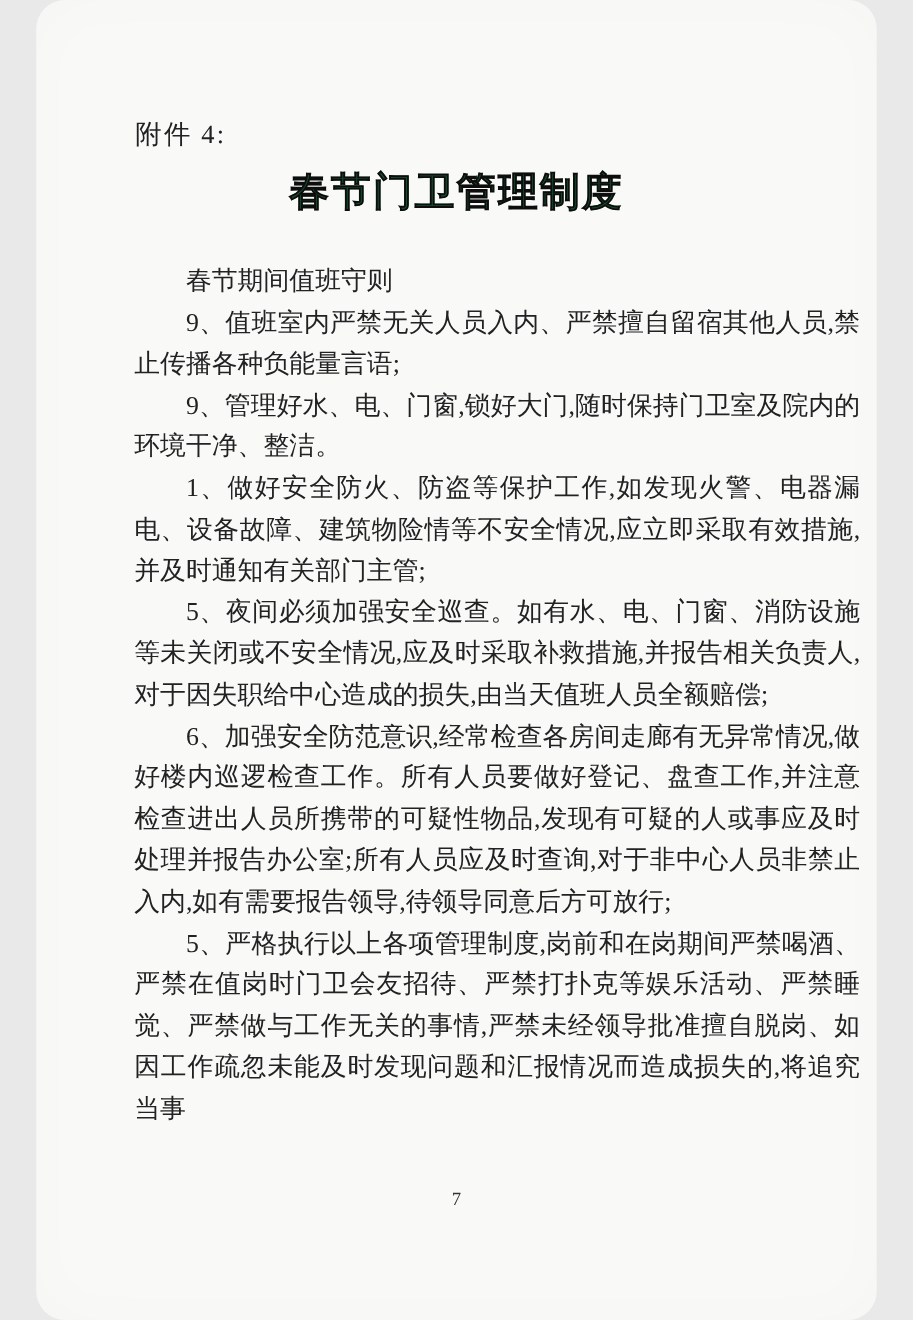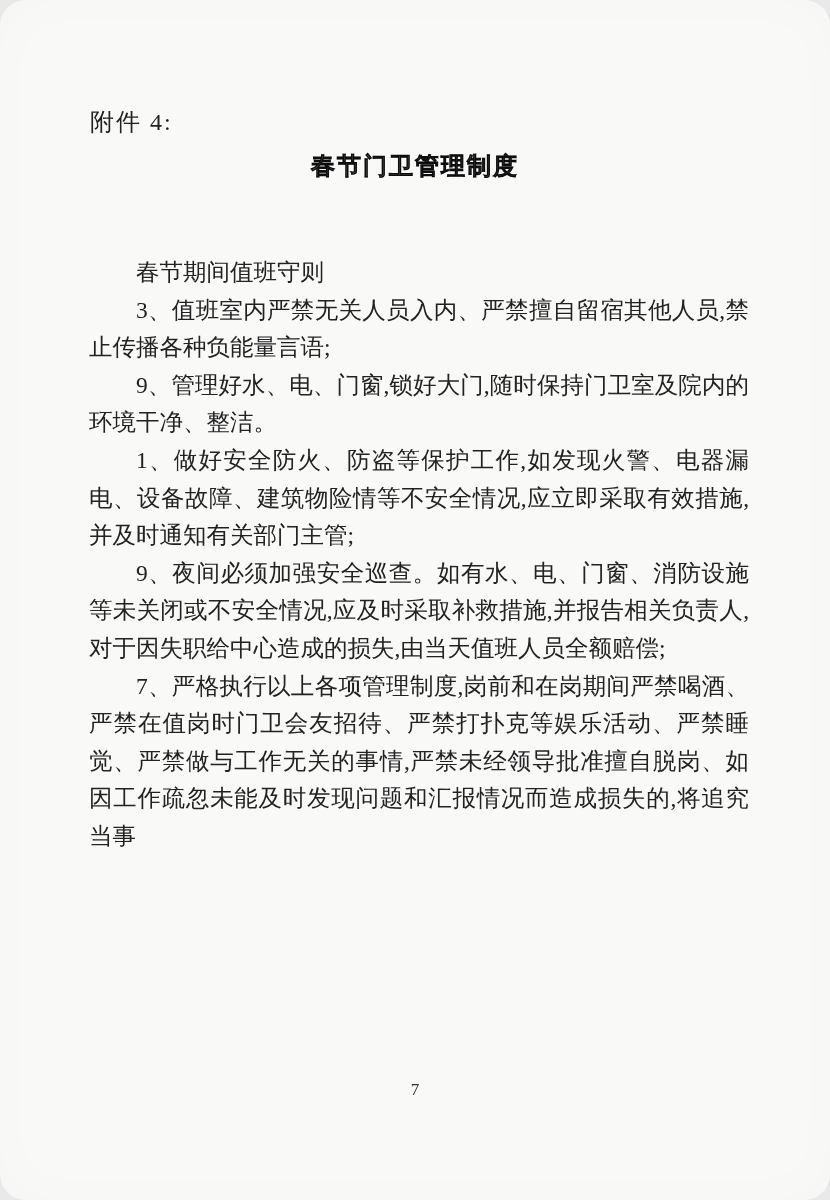--- a/index.html
+++ b/index.html
@@ -2,21 +2,21 @@
 <html><head>
 <meta charset="utf-8">
 <style>
   html, body {
     margin: 0;
     padding: 0;
     background: #e9e9e9;
   }
   .page {
     position: relative;
-    width: 830px;
+    width: 764px;
     height: 1200px;
     margin: 0 auto;
     background: #f9f9f8;
     box-shadow: inset 0 0 60px rgba(0,0,0,0.015);
     overflow: hidden;
     font-family: "Liberation Serif", "DejaVu Serif", serif;
     color: #1e1e1e;
     border-radius: 26px;
   }
   .attachment-label {
@@ -28,29 +28,29 @@
     color: #222;
   }
   .doc-title {
     position: absolute;
     left: 0;
     right: 0;
     top: 150px;
     text-align: center;
     font-family: "Liberation Sans", "DejaVu Sans", sans-serif;
     font-weight: 900;
-    font-size: 24px;
+    font-size: 36px;
     letter-spacing: 2px;
-    color: #737373;
+    color: #14532d;
     -webkit-text-stroke: 0.6px #0d0d0d;
   }
   .doc-body {
     position: absolute;
     left: 89px;
-    top: 254px;
+    top: 238px;
     width: 660px;
     font-size: 23.5px;
     line-height: 37.6px;
     text-align: justify;
     text-justify: inter-character;
     color: #222;
   }
   .doc-body p {
     margin: 0;
     padding: 0;
@@ -71,23 +71,24 @@
 
 <div class="page">
 
   <div class="attachment-label">附件 4:</div>
 
   <div class="doc-title">春节门卫管理制度</div>
 
   <div class="doc-body">
     <p>春节期间值班守则</p>
     <div>
-        <p>3、值班室内严禁无关人员入内、严禁擅自留宿其他人员,禁止传播各种负能量言语;</p>
+        <p>9、值班室内严禁无关人员入内、严禁擅自留宿其他人员,禁止传播各种负能量言语;</p>
         <p>9、管理好水、电、门窗,锁好大门,随时保持门卫室及院内的环境干净、整洁。</p>
         <p>1、做好安全防火、防盗等保护工作,如发现火警、电器漏电、设备故障、建筑物险情等不安全情况,应立即采取有效措施,并及时通知有关部门主管;</p>
-        <p>9、夜间必须加强安全巡查。如有水、电、门窗、消防设施等未关闭或不安全情况,应及时采取补救措施,并报告相关负责人,对于因失职给中心造成的损失,由当天值班人员全额赔偿;</p>
-        <p>7、严格执行以上各项管理制度,岗前和在岗期间严禁喝酒、严禁在值岗时门卫会友招待、严禁打扑克等娱乐活动、严禁睡觉、严禁做与工作无关的事情,严禁未经领导批准擅自脱岗、如因工作疏忽未能及时发现问题和汇报情况而造成损失的,将追究当事</p>
+        <p>5、夜间必须加强安全巡查。如有水、电、门窗、消防设施等未关闭或不安全情况,应及时采取补救措施,并报告相关负责人,对于因失职给中心造成的损失,由当天值班人员全额赔偿;</p>
+        <p>6、加强安全防范意识,经常检查各房间走廊有无异常情况,做好楼内巡逻检查工作。所有人员要做好登记、盘查工作,并注意检查进出人员所携带的可疑性物品,发现有可疑的人或事应及时处理并报告办公室;所有人员应及时查询,对于非中心人员非禁止入内,如有需要报告领导,待领导同意后方可放行;</p>
+        <p>5、严格执行以上各项管理制度,岗前和在岗期间严禁喝酒、严禁在值岗时门卫会友招待、严禁打扑克等娱乐活动、严禁睡觉、严禁做与工作无关的事情,严禁未经领导批准擅自脱岗、如因工作疏忽未能及时发现问题和汇报情况而造成损失的,将追究当事</p>
       </div>
   </div>
 
   <div class="page-number">7</div>
 
 </div>
 
 </body></html>

